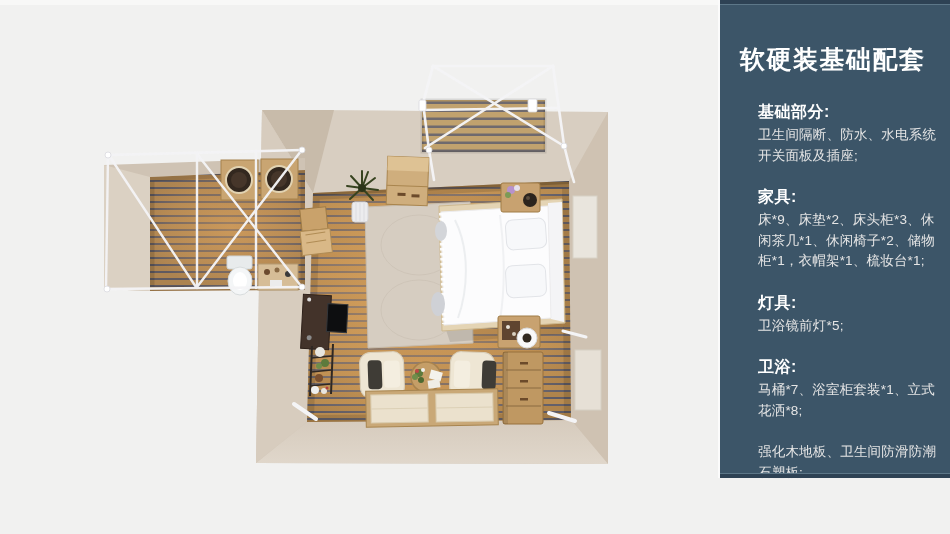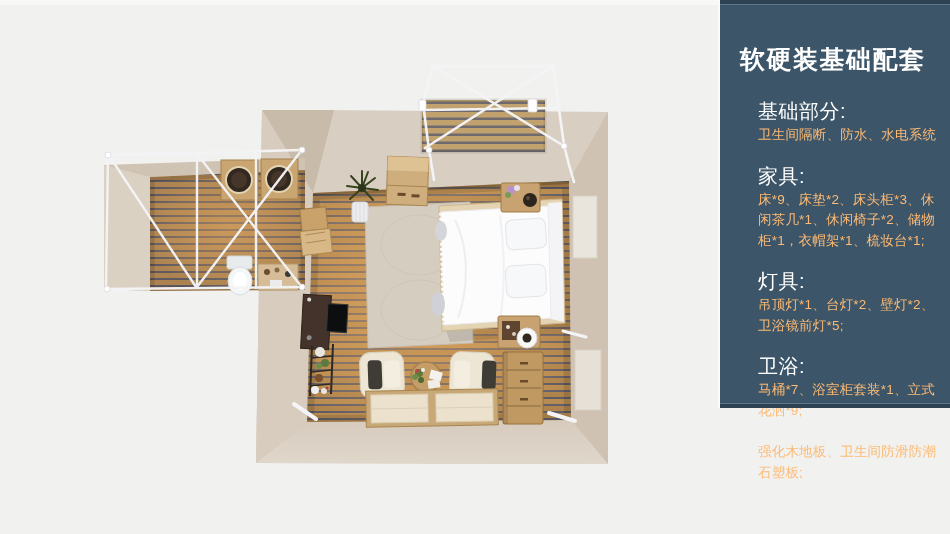--- a/index.html
+++ b/index.html
@@ -11,41 +11,41 @@
   body{background:#e6e6e6;font-family:"Liberation Sans","DejaVu Sans",sans-serif;}
   .stage{
     position:relative;width:950px;height:534px;overflow:hidden;
     background:var(--page_bg);
   }
   .top-sheen{position:absolute;left:0;top:0;width:718px;height:5px;background:#f8f8f7;}
   .plan{position:absolute;left:0;top:0;width:718px;height:534px;}
 
   
   .panel{
-    position:absolute;left:718px;top:0;width:232px;height:408px;
+    position:absolute;left:718px;top:0;width:232px;height:478px;
     background:var(--panel_bg);
     border-left:2px solid #fbfbfb;box-sizing:border-box;
     color:#f2f5f7;
   }
   .panel-edge{position:absolute;left:0;right:0;height:4px;background:var(--panel_edge);}
   .panel-edge.top{top:0;border-bottom:1px solid #5d7788;}
   .panel-edge.bottom{bottom:0;border-top:1px solid #5d7788;}
   .panel-title{
     margin:44px 8px 0 20px;
     font-size:25px;line-height:30px;font-weight:bold;color:#ffffff;
     letter-spacing:1.5px;white-space:nowrap;
   }
   .sections{margin:28px 10px 0 38px;}
   .spec-section{margin:0 0 21px 0;}
   .spec-section h2{
-    margin:0 0 4px 0;font-size:20px;line-height:19px;
-    font-weight:normal;color:#ffffff;letter-spacing:.5px;
+    margin:0 0 4px 0;font-size:16px;line-height:19px;
+    font-weight:bold;color:#ffffff;letter-spacing:.5px;
   }
   .spec-line{
-    margin:0;font-size:13.5px;line-height:20.5px;color:#fdba74;
+    margin:0;font-size:13.5px;line-height:20.5px;color:#e5e5e5;
     letter-spacing:.2px;white-space:nowrap;
   }
 </style>
 </head>
 <body>
 
 <div class="stage">
   <div class="top-sheen"></div>
 
   <svg class="plan" viewBox="0 0 718 534">
@@ -326,39 +326,39 @@
   <aside class="panel">
     <div class="panel-edge top"></div>
     <div class="panel-edge bottom"></div>
 
     <h1 class="panel-title">软硬装基础配套</h1>
 
     <div class="sections">
       <section class="spec-section">
         <h2>基础部分:</h2>
         <p class="spec-line">卫生间隔断、防水、水电系统</p>
+        <p class="spec-line">开关面板及插座;</p>
       </section>
 
       <section class="spec-section">
         <h2>家具:</h2>
         <p class="spec-line">床*9、床垫*2、床头柜*3、休</p>
         <p class="spec-line">闲茶几*1、休闲椅子*2、储物</p>
         <p class="spec-line">柜*1，衣帽架*1、梳妆台*1;</p>
       </section>
 
       <section class="spec-section">
         <h2>灯具:</h2>
-        <p class="spec-line">吊顶灯*1、台灯*2、壁灯*2、</p>
         <p class="spec-line">卫浴镜前灯*5;</p>
       </section>
 
       <section class="spec-section">
         <h2>卫浴:</h2>
         <p class="spec-line">马桶*7、浴室柜套装*1、立式</p>
-        <p class="spec-line">花洒*9;</p>
+        <p class="spec-line">花洒*8;</p>
       </section>
 
       <section class="spec-section">
         <p class="spec-line">强化木地板、卫生间防滑防潮</p>
         <p class="spec-line">石塑板;</p>
       </section>
     </div>
   </aside>
 </div>
 

